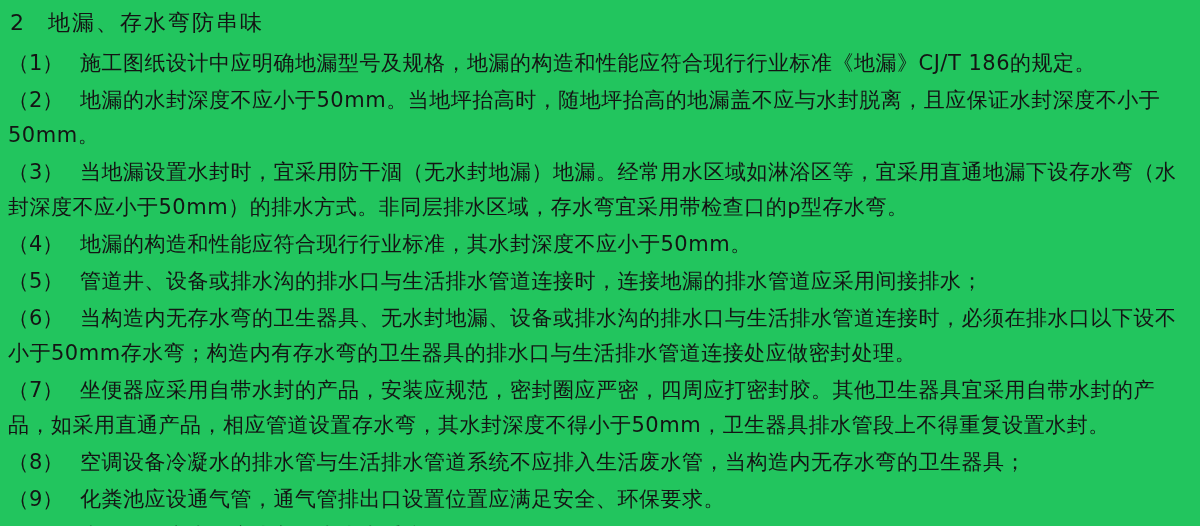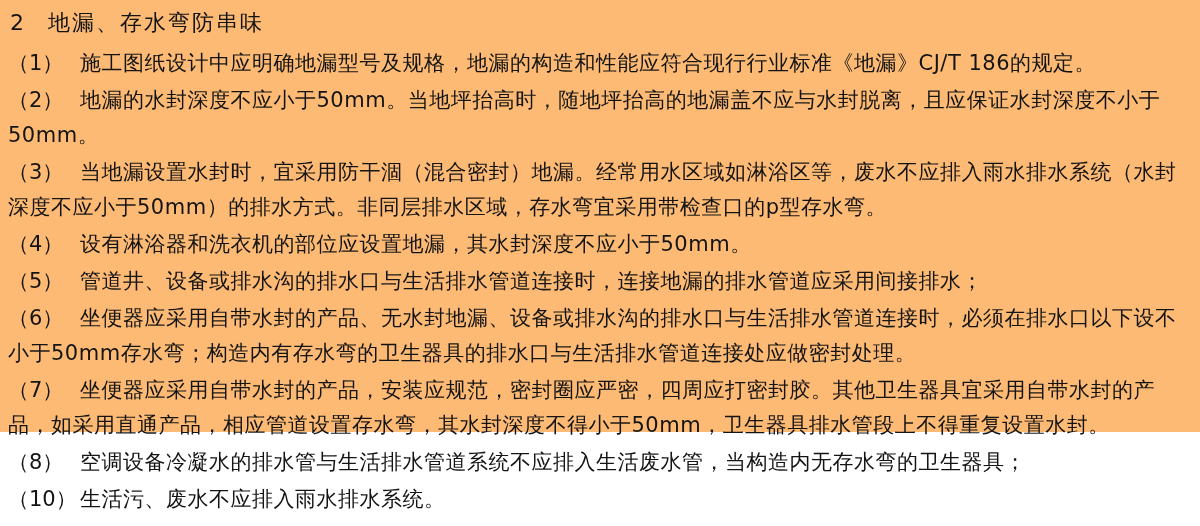--- a/index.html
+++ b/index.html
@@ -10,23 +10,23 @@
     width: 1200px;
     height: 526px;
     background: #ffffff;
     color: #141414;
     font-family: "DejaVu Sans", "Liberation Sans", sans-serif;
     overflow: hidden;
   }
   .page {
     box-sizing: border-box;
     width: 1200px;
-    height: 432px;
+    height: 526px;
     padding: 5px 8px 0 8px;
-    background: #fdba74;
+    background: #22c55e;
   }
   .heading {
     font-size: 22px;
     line-height: 36px;
     margin: 0 0 5px 2px;
     white-space: nowrap;
   }
   .heading-number {
     display: inline-block;
     min-width: 38px;
@@ -58,28 +58,29 @@
 <div class="page">
 
   <div class="heading">
     <span class="heading-number">2</span><span class="heading-title">地漏、存水弯防串味</span>
   </div>
 
   <p class="clause"><span class="clause-number">（1）</span><span class="clause-text">施工图纸设计中应明确地漏型号及规格，地漏的构造和性能应符合现行行业标准《地漏》CJ/T 186的规定。</span></p>
 
   <p class="clause"><span class="clause-number">（2）</span><span class="clause-text">地漏的水封深度不应小于50mm。当地坪抬高时，随地坪抬高的地漏盖不应与水封脱离，且应保证水封深度不小于50mm。</span></p>
 
-  <p class="clause"><span class="clause-number">（3）</span><span class="clause-text">当地漏设置水封时，宜采用防干涸（混合密封）地漏。经常用水区域如淋浴区等，废水不应排入雨水排水系统（水封深度不应小于50mm）的排水方式。非同层排水区域，存水弯宜采用带检查口的p型存水弯。</span></p>
+  <p class="clause"><span class="clause-number">（3）</span><span class="clause-text">当地漏设置水封时，宜采用防干涸（无水封地漏）地漏。经常用水区域如淋浴区等，宜采用直通地漏下设存水弯（水封深度不应小于50mm）的排水方式。非同层排水区域，存水弯宜采用带检查口的p型存水弯。</span></p>
 
-  <p class="clause"><span class="clause-number">（4）</span><span class="clause-text">设有淋浴器和洗衣机的部位应设置地漏，其水封深度不应小于50mm。</span></p>
+  <p class="clause"><span class="clause-number">（4）</span><span class="clause-text">地漏的构造和性能应符合现行行业标准，其水封深度不应小于50mm。</span></p>
 
   <p class="clause"><span class="clause-number">（5）</span><span class="clause-text">管道井、设备或排水沟的排水口与生活排水管道连接时，连接地漏的排水管道应采用间接排水；</span></p>
 
-  <p class="clause"><span class="clause-number">（6）</span><span class="clause-text">坐便器应采用自带水封的产品、无水封地漏、设备或排水沟的排水口与生活排水管道连接时，必须在排水口以下设不小于50mm存水弯；构造内有存水弯的卫生器具的排水口与生活排水管道连接处应做密封处理。</span></p>
+  <p class="clause"><span class="clause-number">（6）</span><span class="clause-text">当构造内无存水弯的卫生器具、无水封地漏、设备或排水沟的排水口与生活排水管道连接时，必须在排水口以下设不小于50mm存水弯；构造内有存水弯的卫生器具的排水口与生活排水管道连接处应做密封处理。</span></p>
 
   <p class="clause"><span class="clause-number">（7）</span><span class="clause-text">坐便器应采用自带水封的产品，安装应规范，密封圈应严密，四周应打密封胶。其他卫生器具宜采用自带水封的产品，如采用直通产品，相应管道设置存水弯，其水封深度不得小于50mm，卫生器具排水管段上不得重复设置水封。</span></p>
 
   <p class="clause"><span class="clause-number">（8）</span><span class="clause-text">空调设备冷凝水的排水管与生活排水管道系统不应排入生活废水管，当构造内无存水弯的卫生器具；</span></p>
 
+  <p class="clause"><span class="clause-number">（9）</span><span class="clause-text">化粪池应设通气管，通气管排出口设置位置应满足安全、环保要求。</span></p>
 
   <p class="clause"><span class="clause-number">（10）</span><span class="clause-text">生活污、废水不应排入雨水排水系统。</span></p>
 
 </div>
 
 </body></html>

